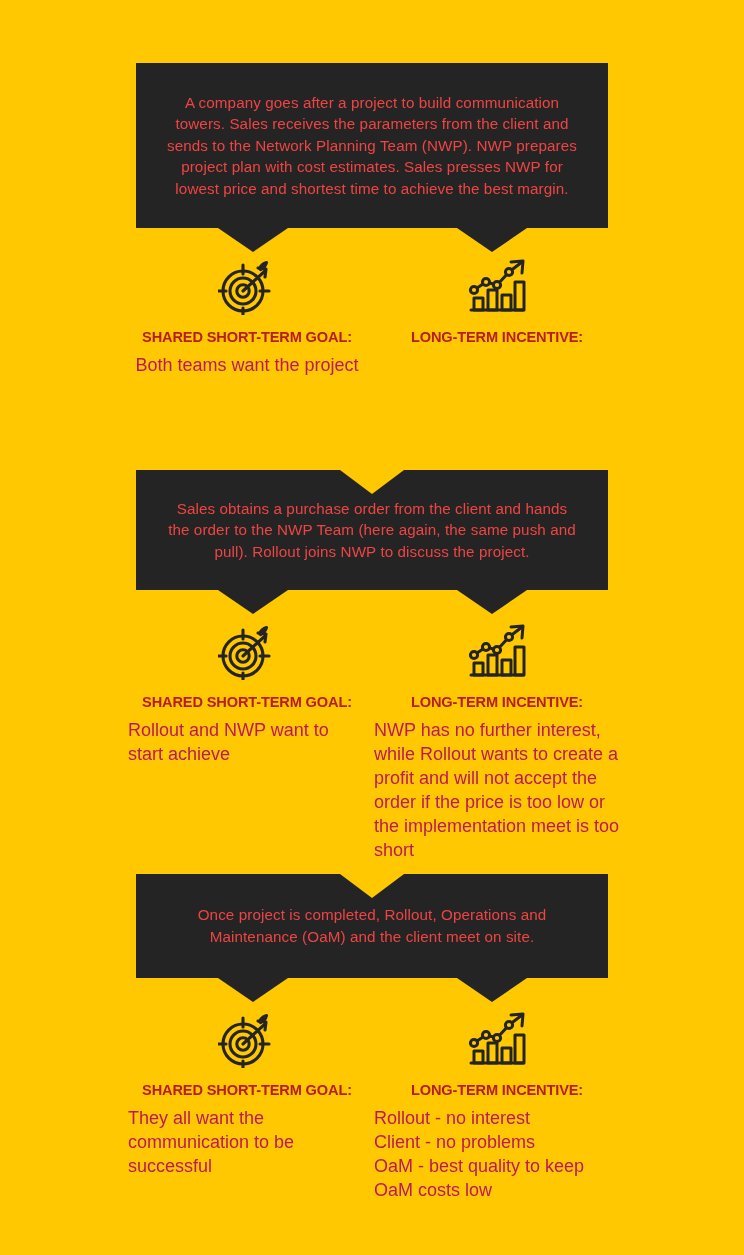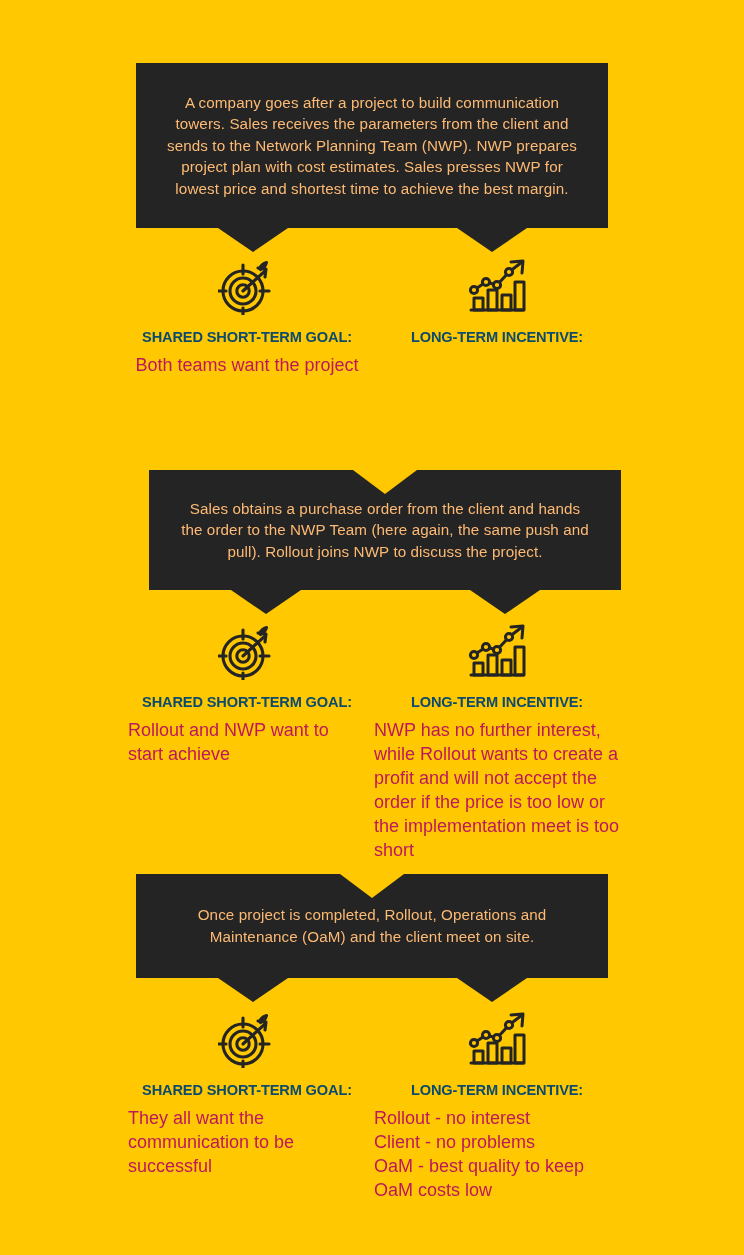--- a/index.html
+++ b/index.html
@@ -38,21 +38,21 @@
     box-sizing: border-box;
     display: flex;
     align-items: center;
     justify-content: center;
   }
 
   .statement-text {
     font-size: 15.2px;
     line-height: 1.42;
     text-align: center;
-    color: #fdba74;
+    color: #ef4444;
     padding: 0 28px;
     letter-spacing: 0.1px;
     white-space: pre-line;
   }
 
   
   .notch-top {
     position: absolute;
     top: 0;
     left: 50%;
@@ -94,21 +94,21 @@
     height: 60px;
     display: flex;
     align-items: flex-end;
     justify-content: center;
     margin-bottom: 14px;
   }
 
   .col-heading {
     font-size: 14.6px;
     font-weight: bold;
-    color: #0c4a6e;
+    color: #b91c1c;
     letter-spacing: -0.15px;
     text-align: center;
     margin-bottom: 9px;
     white-space: nowrap;
   }
 
   .col-body {
     font-size: 18px;
     line-height: 1.33;
     color: #be185d;
@@ -175,21 +175,21 @@
             <circle cx="31" cy="28" r="3.6"></circle>
             <circle cx="43" cy="15" r="3.6"></circle>
           </g>
         </svg>
       </div>
       <div class="col-heading">LONG-TERM INCENTIVE:</div>
     </div>
   </div>
 
   <div class="stage" style="top:470px;">
-    <div class="statement-box" style="height:120px;margin-left:13px;">
+    <div class="statement-box" style="height:120px;">
       <div class="notch-top"></div>
       <div class="statement-text">Sales obtains a purchase order from the client and hands the order to the NWP Team (here again, the same push and pull). Rollout joins NWP to discuss the project.</div>
       <div class="arrow-down arrow-left"></div>
       <div class="arrow-down arrow-right"></div>
     </div>
   </div>
 
   <div class="columns" style="top:620px;">
     <div class="col col-left">
       <div class="icon-wrap">

